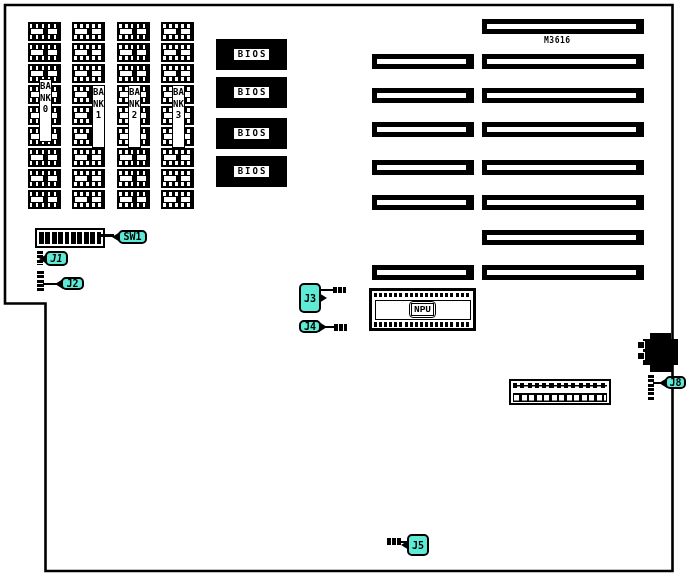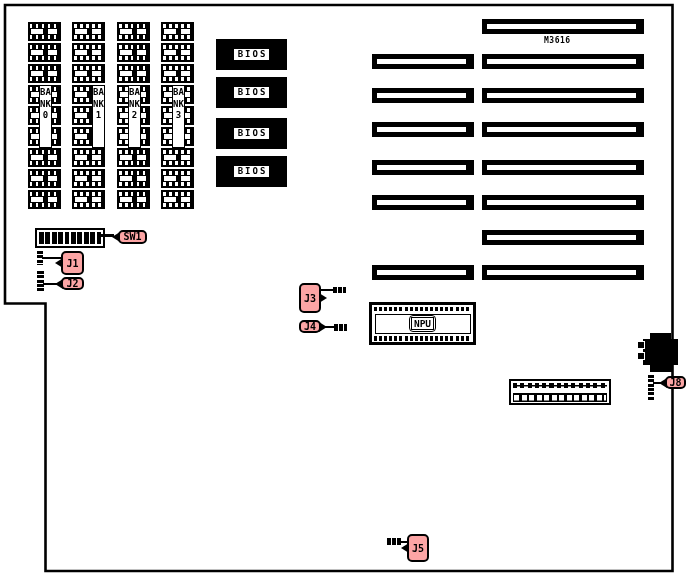--- a/index.html
+++ b/index.html
@@ -53,32 +53,32 @@
     content:"";position:absolute;left:2px;right:2px;top:1.5px;bottom:1.5px;
     background:repeating-linear-gradient(90deg,#000 0 4.9px,rgba(0,0,0,0) 4.9px 6.4px);
   }
 
   
   .jumper-v{position:absolute;background:repeating-linear-gradient(180deg,#000 0 3px,#fff 3px 4.3px);}
   .jumper-h{position:absolute;background:repeating-linear-gradient(90deg,#000 0 3.6px,#fff 3.6px 5.2px);}
 
   
   .callout{
-    position:absolute;background:#fca5a5;border:2px solid #000;border-radius:5px;
+    position:absolute;background:#5eead4;border:2px solid #000;border-radius:5px;
     font-weight:bold;font-size:10px;display:flex;align-items:center;justify-content:center;
     box-sizing:border-box;z-index:5;
   }
   .callout::before{content:"";position:absolute;top:50%;margin-top:-5px;
     border-top:5px solid transparent;border-bottom:5px solid transparent;}
   .tail-left::before{left:-8px;border-right:8px solid #000;}
   .tail-right::before{right:-8px;border-left:8px solid #000;}
   .leader{position:absolute;height:2.5px;background:#000;z-index:4;}
 
   
-  .npu-socket{position:absolute;left:369px;top:302px;width:101px;height:37px;border:3px solid #000;background:#fff;}
+  .npu-socket{position:absolute;left:369px;top:288px;width:101px;height:37px;border:3px solid #000;background:#fff;font-family:Liberation Mono, monospace;}
   .npu-socket::before,.npu-socket::after{
     content:"";position:absolute;left:2px;right:2px;height:4.5px;
     background:repeating-linear-gradient(90deg,#000 0 3px,rgba(0,0,0,0) 3px 5.1px);
   }
   .npu-socket::before{top:1.5px;}
   .npu-socket::after{bottom:1.5px;}
   .npu-mid{position:absolute;left:2.5px;right:2.5px;top:8.5px;bottom:8.5px;border:1.5px solid #000;
     display:flex;align-items:center;justify-content:center;background:#fff;}
   .npu-frame{border:1.5px solid #000;border-radius:4px;padding:1px;background:#fff;display:inline-block;}
   .npu-text{display:block;border:1px solid #000;padding:0 2px;font-weight:bold;font-size:9.5px;line-height:11px;}
@@ -155,21 +155,21 @@
         <div class="chip"></div>
         <div class="chip"></div>
         <div class="chip"></div>
         <div class="chip"></div>
         <div class="chip"></div>
         <div class="chip"></div>
         <div class="chip"></div>
       </div>
     </div>
 
-  <div class="bank-label" style="left:39px;top:85px;">BANK0</div>
+  <div class="bank-label" style="left:39px;top:79px;">BANK0</div>
   <div class="bank-label" style="left:92px;top:85px;">BANK1</div>
   <div class="bank-label" style="left:128px;top:85px;">BANK2</div>
   <div class="bank-label" style="left:172px;top:85px;">BANK3</div>
 
   <div class="bios-chip" style="top:39px;">
       <span class="bios-label">BIOS</span>
     </div>
   <div class="bios-chip" style="top:77px;">
       <span class="bios-label">BIOS</span>
     </div>
@@ -198,21 +198,21 @@
     </div>
 
   <div class="model-label abs" style="left:544px;top:36px;">M3616</div>
 
   <div class="dip-switch"></div>
   <div class="leader" style="left:100px;top:234px;width:14px;"></div>
   <div class="callout tail-left" style="left:118px;top:230px;width:29px;height:13.5px;">SW1</div>
 
   <div class="jumper-v" style="left:37px;top:251px;width:6px;height:14px;"></div>
   <div class="leader" style="left:42px;top:256.5px;width:20px;"></div>
-  <div class="callout tail-left" style="left:61px;top:251px;width:23px;height:24px;">J1</div>
+  <div class="callout tail-left" style="left:45px;top:251px;width:23px;height:15px;font-style:italic;">J1</div>
 
   <div class="jumper-v" style="left:37px;top:271px;width:7px;height:22px;"></div>
   <div class="leader" style="left:43px;top:282.5px;width:19px;"></div>
   <div class="callout tail-left" style="left:61px;top:277px;width:23px;height:13px;">J2</div>
 
   <div class="callout tail-right" style="left:299px;top:283px;width:22px;height:30px;">J3</div>
   <div class="leader" style="left:320px;top:288.5px;width:14px;"></div>
   <div class="jumper-h" style="left:333px;top:287px;width:13px;height:6px;"></div>
 
   <div class="callout tail-right" style="left:299px;top:320px;width:22px;height:13px;">J4</div>
@@ -237,15 +237,15 @@
   <div class="din-part" style="left:650px;top:363px;width:23px;height:8.5px;"></div>
   <div class="din-tab" style="left:636.5px;top:341px;width:6px;height:6px;"></div>
   <div class="din-tab" style="left:636.5px;top:351.5px;width:6px;height:6px;"></div>
 
   <div class="jumper-v" style="left:648px;top:375px;width:6px;height:25px;"></div>
   <div class="leader" style="left:653px;top:381.5px;width:13px;"></div>
   <div class="callout tail-left" style="left:665px;top:376px;width:21px;height:13px;">J8</div>
 
   <div class="jumper-h" style="left:387px;top:538px;width:16px;height:7px;"></div>
   <div class="leader" style="left:398px;top:540.5px;width:10px;"></div>
-  <div class="callout tail-left" style="left:407px;top:534px;width:22px;height:28px;">J5</div>
+  <div class="callout tail-left" style="left:407px;top:534px;width:22px;height:22px;">J5</div>
 
 </div>
 
 </body></html>

